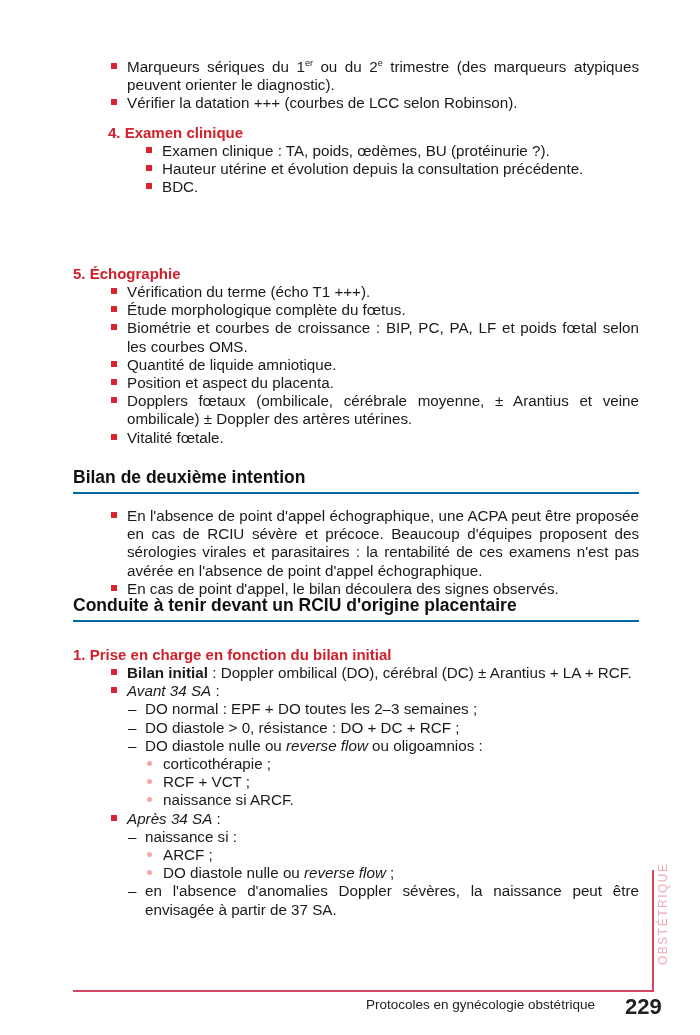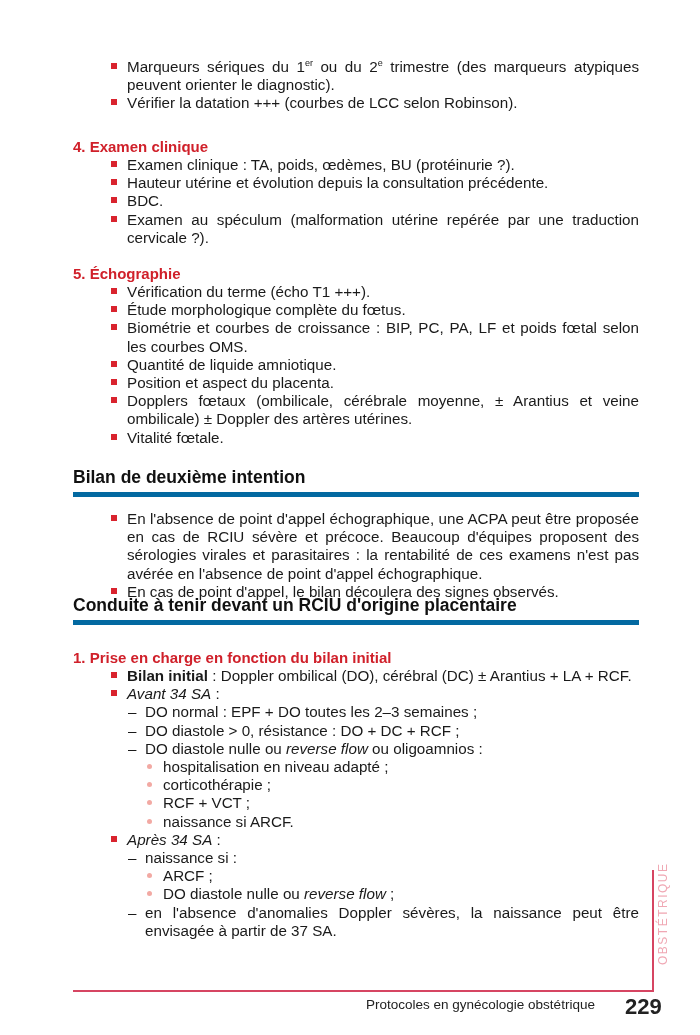--- a/index.html
+++ b/index.html
@@ -21,21 +21,21 @@
   .dot { position: relative; padding-left: 90px; line-height: 18.2px; }
   .dot .dot-mark {
     position: absolute; left: 74px; top: 6px; width: 5px; height: 5px; border-radius: 50%;
     background: #f2a9a3;
   }
   .subhead {
     color: #d0202a; font-weight: bold; font-size: 15px; line-height: 18px; margin: 0;
   }
   .h2 {
     font-weight: bold; font-size: 17.5px; line-height: 22px; color: #111;
-    border-bottom: 5px solid #0369a1; padding-bottom: 4px; margin: 0;
+    border-bottom: 2px solid #0369a1; padding-bottom: 4px; margin: 0;
   }
   em { }
   sup { font-size: 9px; vertical-align: 6px; line-height: 0; }
   .side-rule { position: absolute; left: 652px; top: 870px; width: 2px; height: 122px; background: #d64562; }
   .bottom-rule { position: absolute; left: 73px; top: 990px; width: 581px; height: 2px; background: #d64562; }
   .side-label {
     position: absolute; left: 656px; top: 965px; transform: rotate(-90deg); transform-origin: left top;
     color: #f0a8b4; font-size: 12px; letter-spacing: 1.5px; white-space: nowrap;
   }
   .footer-title { position: absolute; left: 366px; top: 997px; font-size: 13.5px; color: #222; }
@@ -52,28 +52,27 @@
         <span class="bullet"></span>
         <span>Marqueurs sériques du 1</span><sup>er</sup><span> ou du 2</span><sup>e</sup><span> trimestre (des marqueurs atypiques peuvent orienter le diagnostic).</span>
       </li>
       <li class="li">
         <span class="bullet"></span>
         <span>Vérifier la datation +++ (courbes de LCC selon Robinson).</span>
       </li>
     </ul>
   </div>
 
-  <div class="block" style="top:138px;">
+  <div class="block" style="top:124px;margin-left:35px;">
     <h3 class="subhead">4. Examen clinique</h3>
     <ul class="ul">
       <li class="li"><span class="bullet"></span></li>
       <li class="li"><span class="bullet"></span><span>Examen clinique : TA, poids, œdèmes, BU (protéinurie ?).</span></li>
       <li class="li"><span class="bullet"></span><span>Hauteur utérine et évolution depuis la consultation précédente.</span></li>
       <li class="li"><span class="bullet"></span><span>BDC.</span></li>
-      <li class="li"><span class="bullet"></span><span>Examen au spéculum (malformation utérine repérée par une traduction cervicale ?).</span></li>
     </ul>
   </div>
 
   <div class="block" style="top:265px;">
     <h3 class="subhead">5. Échographie</h3>
     <ul class="ul">
       <li class="li"><span class="bullet"></span><span>Vérification du terme (écho T1 +++).</span></li>
       <li class="li"><span class="bullet"></span><span>Étude morphologique complète du fœtus.</span></li>
       <li class="li"><span class="bullet"></span><span>Biométrie et courbes de croissance : BIP, PC, PA, LF et poids fœtal selon les courbes OMS.</span></li>
       <li class="li"><span class="bullet"></span><span>Quantité de liquide amniotique.</span></li>
@@ -99,21 +98,20 @@
         <span class="bullet"></span>
         <strong>Bilan initial</strong><span> : Doppler ombilical (DO), cérébral (DC) ± Arantius + LA + RCF.</span>
       </li>
       <li class="li">
         <span class="bullet"></span>
         <em>Avant 34 SA</em><span> :</span>
       </li>
       <li class="dash"><span class="dash-mark">–</span><span>DO normal : EPF + DO toutes les 2–3 semaines ;</span></li>
       <li class="dash"><span class="dash-mark">–</span><span>DO diastole &gt; 0, résistance : DO + DC + RCF ;</span></li>
       <li class="dash"><span class="dash-mark">–</span><span>DO diastole nulle ou </span><em>reverse flow</em><span> ou oligoamnios :</span></li>
-      <li class="dot"><span class="dot-mark"></span><span>hospitalisation en niveau adapté ;</span></li>
       <li class="dot"><span class="dot-mark"></span><span>corticothérapie ;</span></li>
       <li class="dot"><span class="dot-mark"></span><span>RCF + VCT ;</span></li>
       <li class="dot"><span class="dot-mark"></span><span>naissance si ARCF.</span></li>
       <li class="li">
         <span class="bullet"></span>
         <em>Après 34 SA</em><span> :</span>
       </li>
       <li class="dash"><span class="dash-mark">–</span><span>naissance si :</span></li>
       <li class="dot"><span class="dot-mark"></span><span>ARCF ;</span></li>
       <li class="dot"><span class="dot-mark"></span><span>DO diastole nulle ou </span><em>reverse flow</em><span> ;</span></li>

